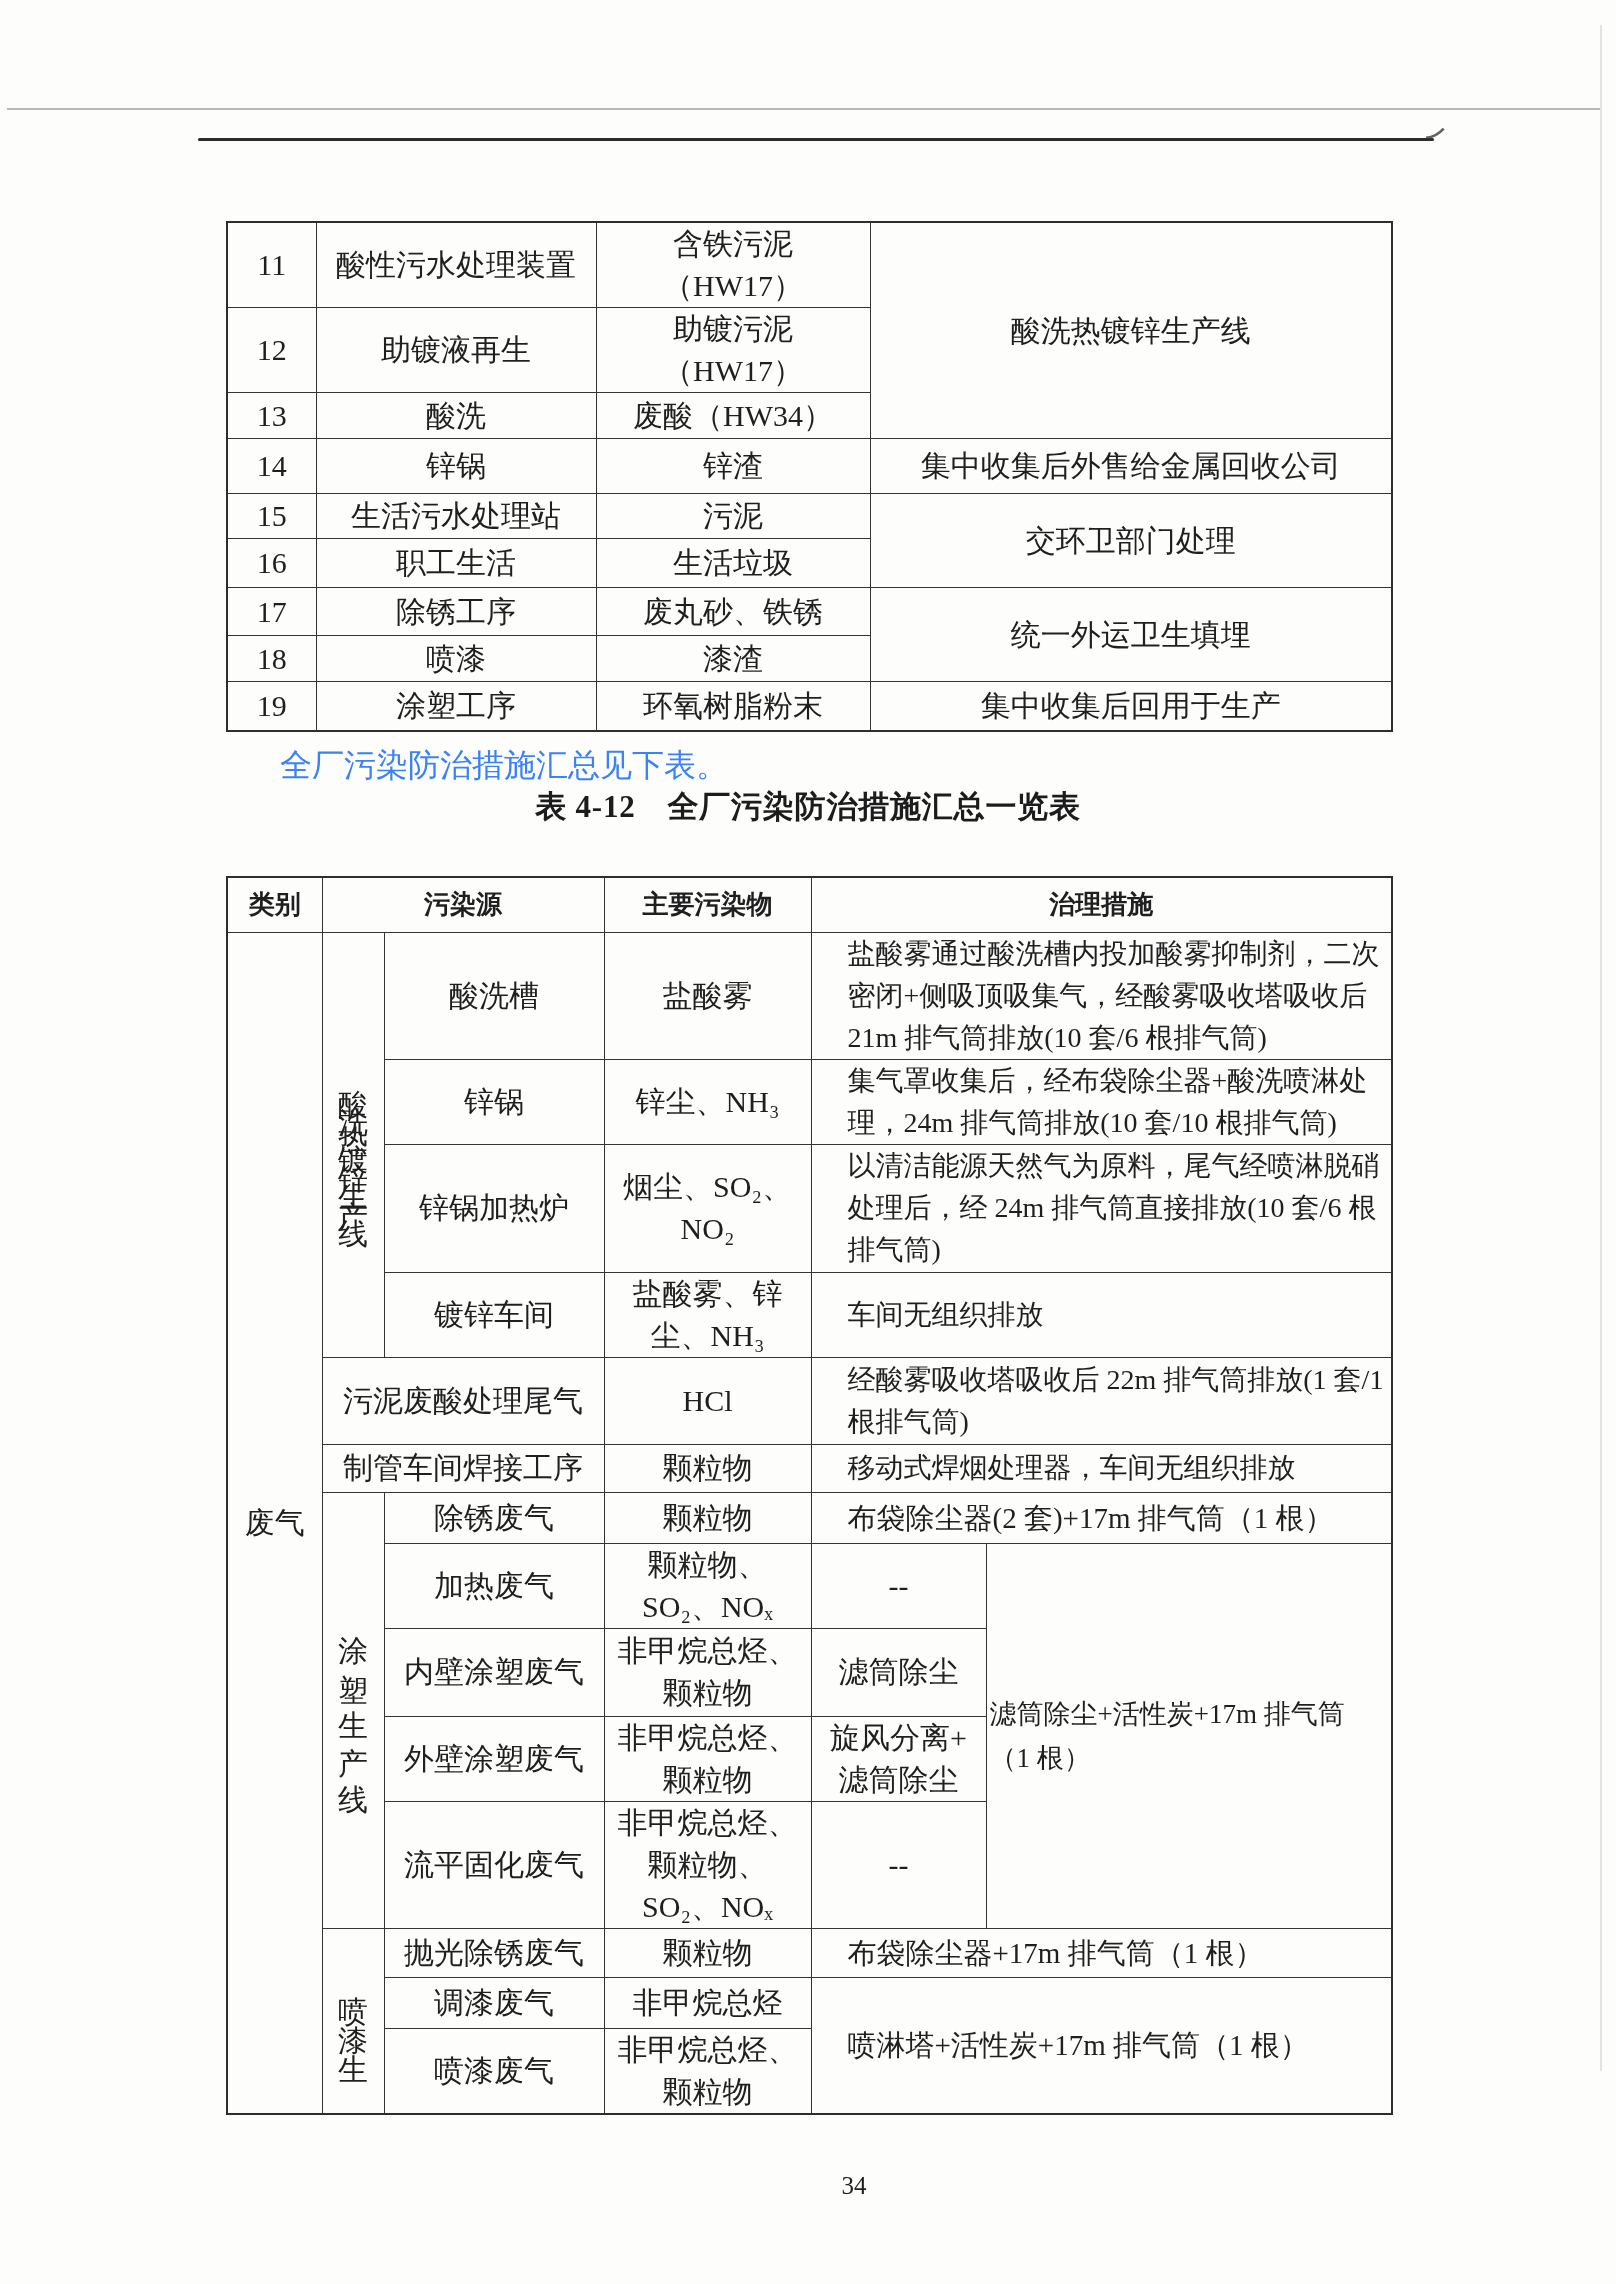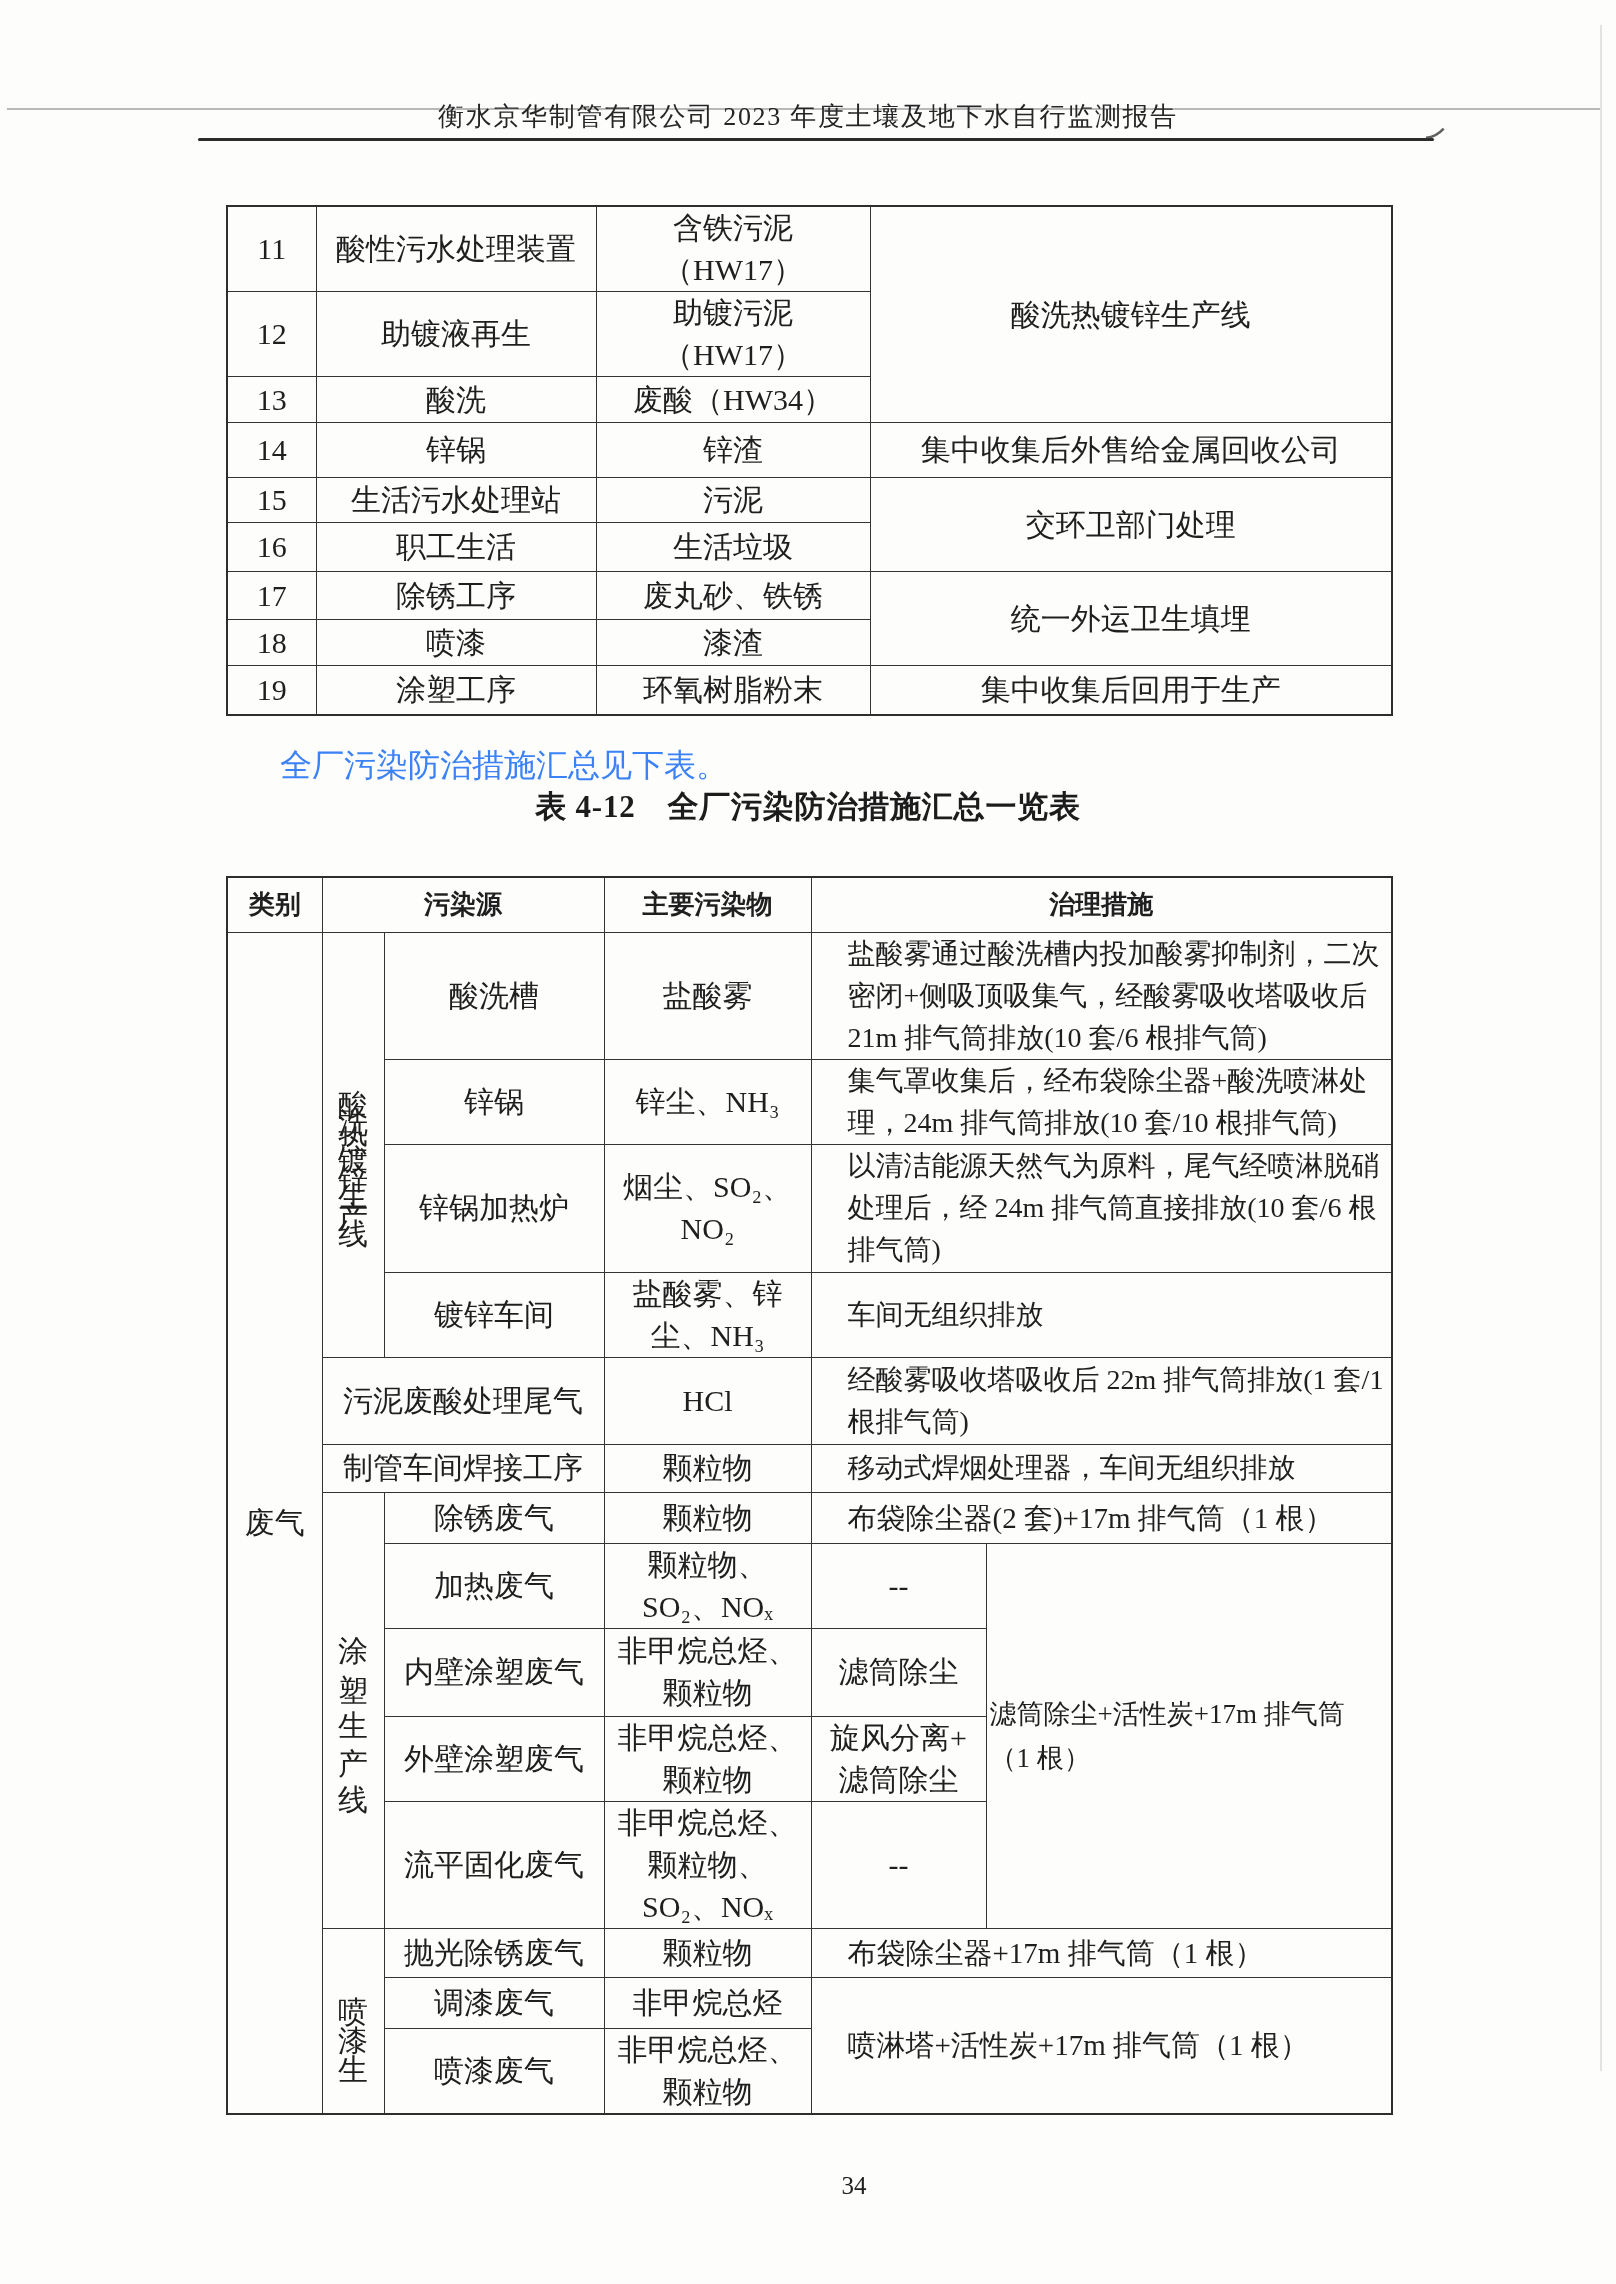--- a/index.html
+++ b/index.html
@@ -25,21 +25,21 @@
   table{border-collapse:collapse;table-layout:fixed;}
   td{
     border:1.7px solid #343434;
     text-align:center;vertical-align:middle;
     font-size:30px;line-height:42px;
     white-space:pre-line;
     padding:0 3.4px;
     overflow:hidden;
   }
   
-  #waste-table{position:absolute;left:226px;top:205px;width:1165px;border:2.5px solid #2e2e2e;}
+  #waste-table{position:absolute;left:226px;top:221px;width:1165px;border:2.5px solid #2e2e2e;}
   
   #measures-table{position:absolute;left:226px;top:876px;width:1165px;border:2.5px solid #2e2e2e;}
   #measures-table td.hdr{font-weight:bold;font-size:26px;}
   td.treat{
     text-align:left;padding-left:36px;padding-right:3.4px;
     font-size:28px;line-height:42px;
   }
   td.treat-sub{font-size:29px;}
   td.treat-merged{
     text-align:left;padding-left:3px;
@@ -59,21 +59,20 @@
     font-size:31px;font-weight:bold;color:#1c1c1c;letter-spacing:0.8px;
   }
   #page-number{position:absolute;left:0;top:2172px;width:1616px;text-align:center;font-size:25px;padding-left:46px;}
 </style>
 </head>
 <body>
 
 <div id="page">
 
   <div class="rule-thin"></div>
-  <div id="header-title">衡水京华制管有限公司 2023 年度土壤及地下水自行监测报告</div>
   <div class="rule-thick"></div>
   <svg class="rule-hook" viewBox="0 0 22 16">
     <path d="M0 14 Q 12 13 21 3" stroke="#3a3a3a" stroke-width="3" fill="none" opacity="0.8"></path>
   </svg>
   <div class="edge-line"></div>
 
   <table id="waste-table">
     <colgroup>
         <col style="width:89px">
         <col style="width:280px">

